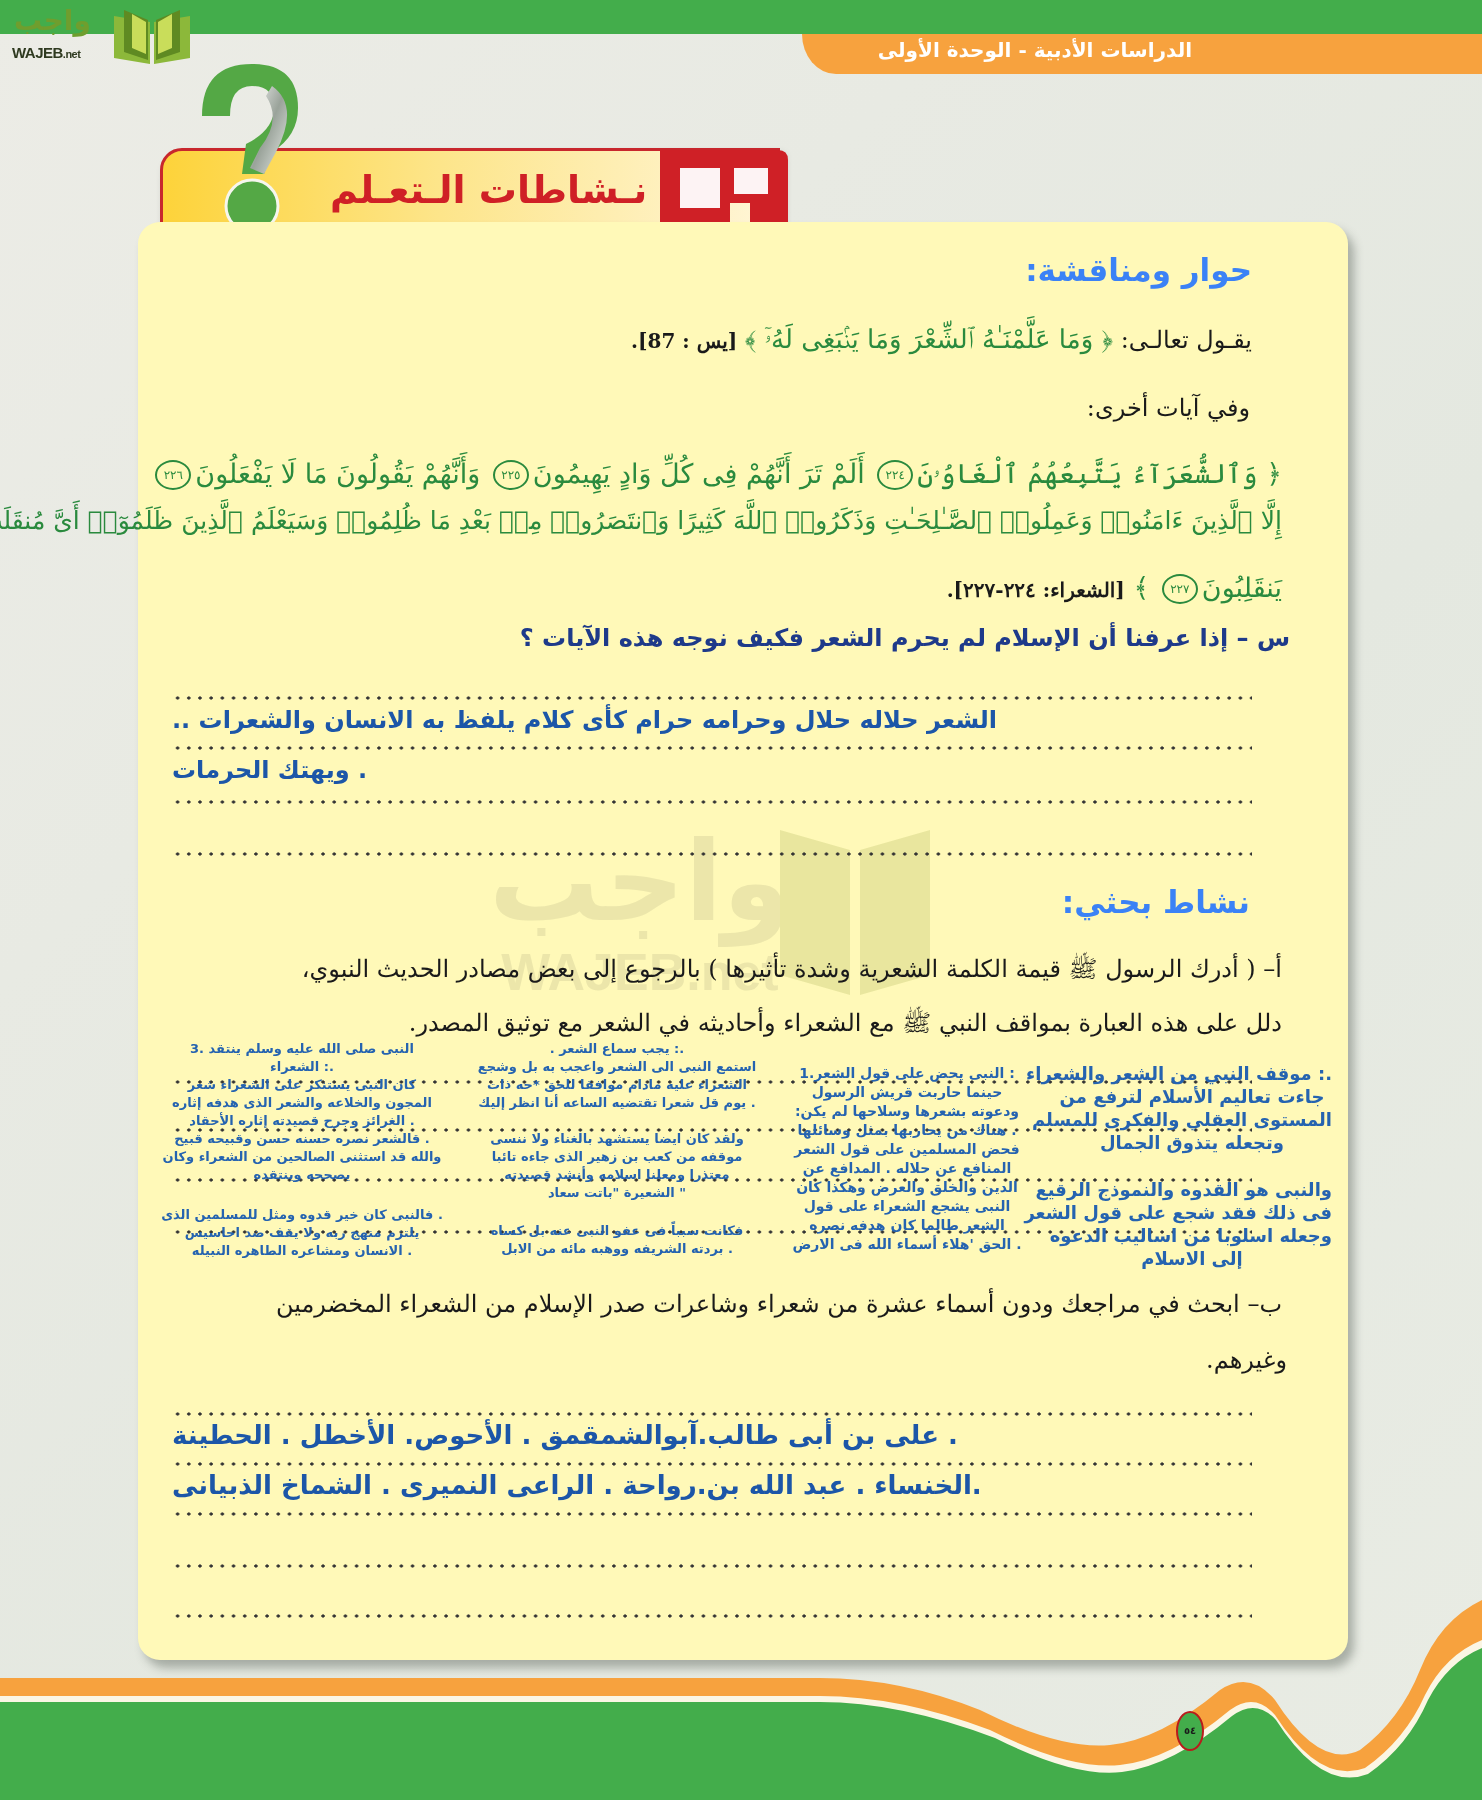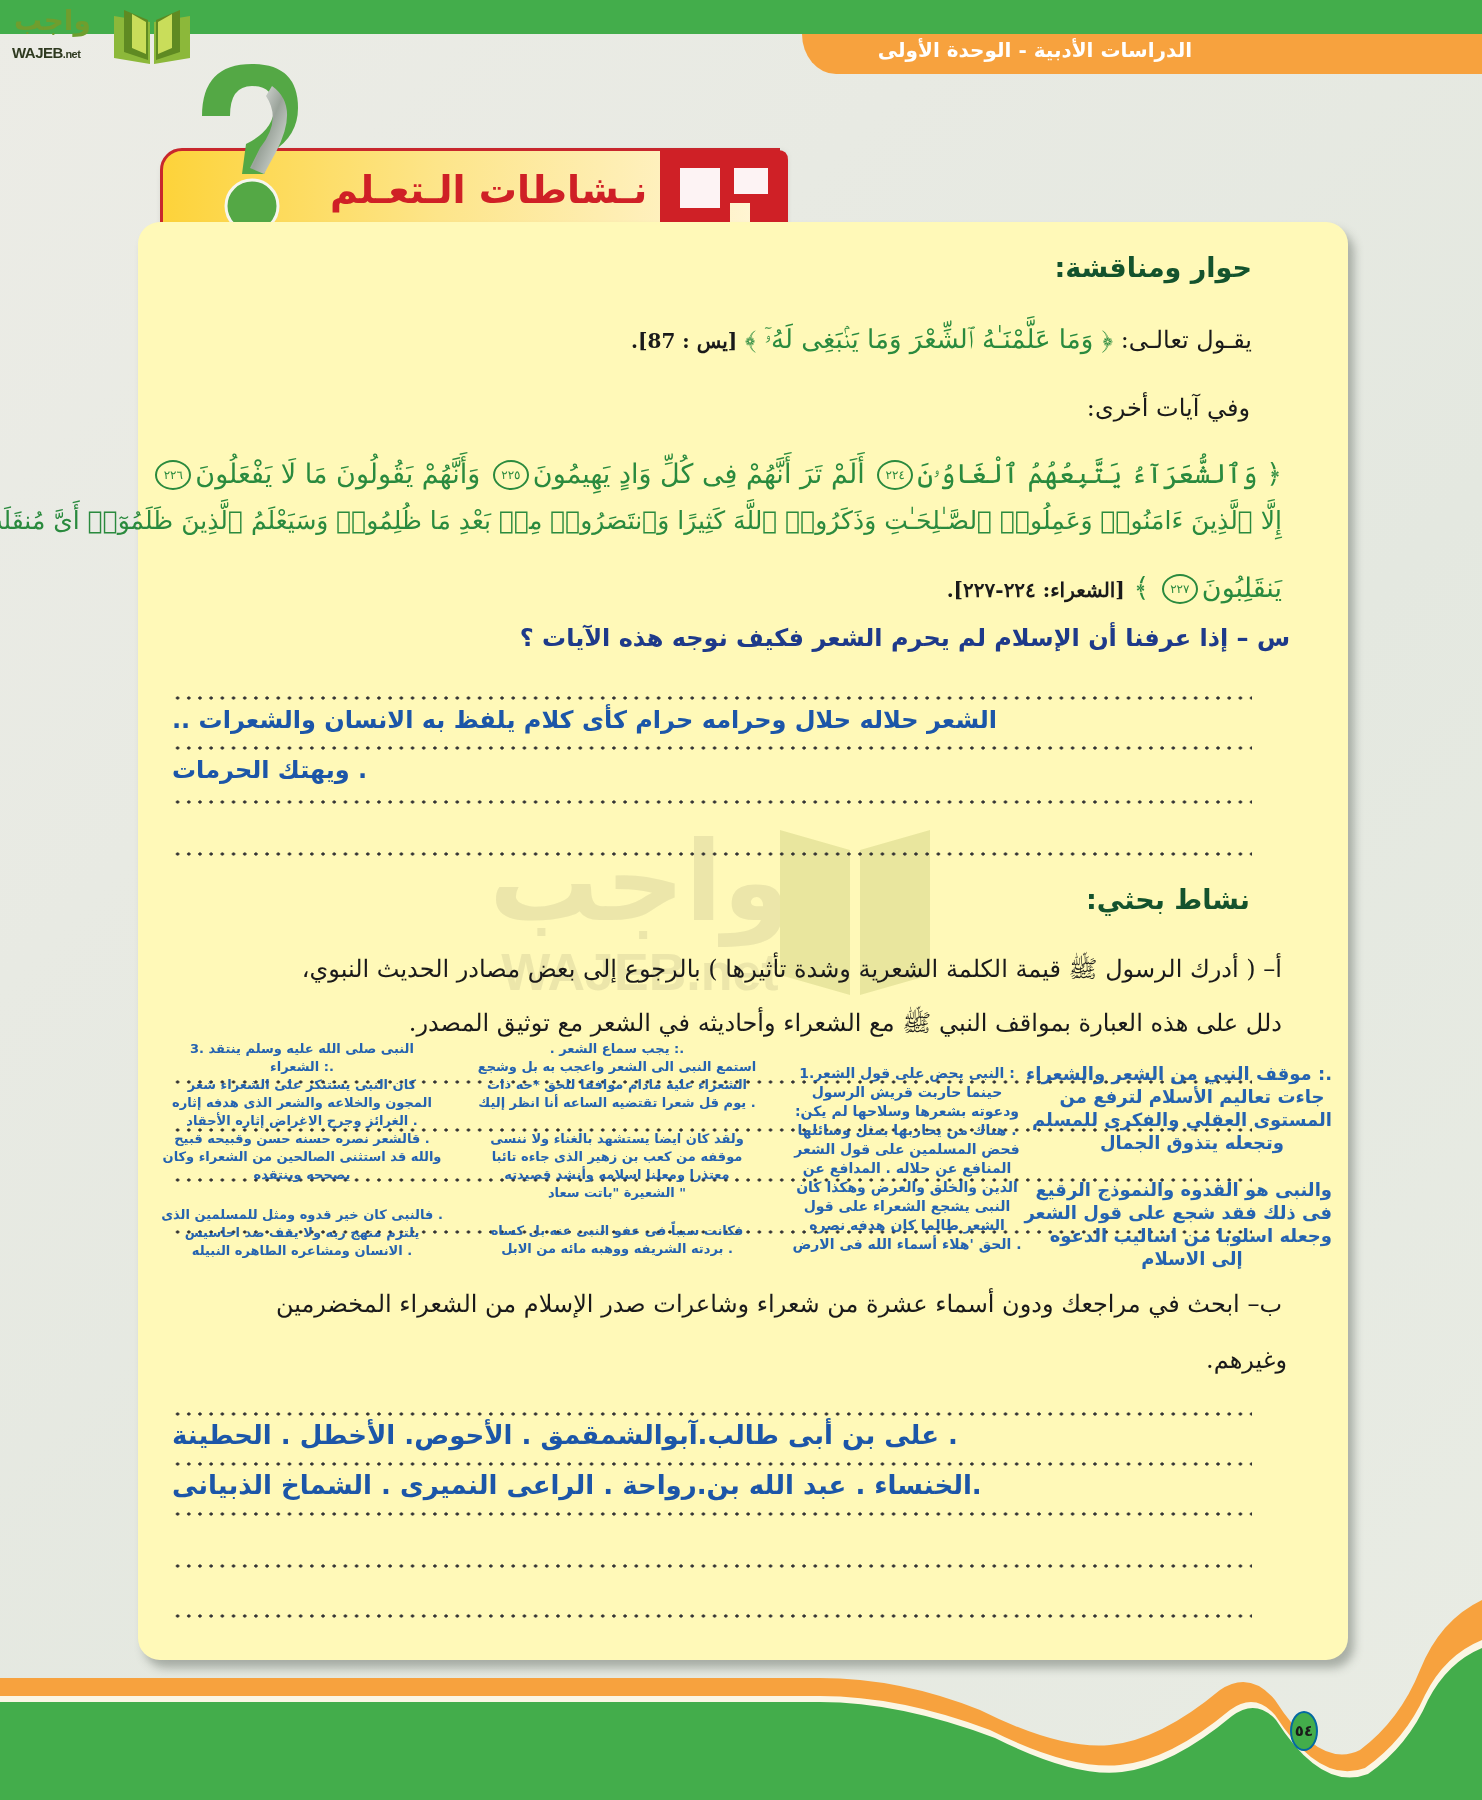--- a/index.html
+++ b/index.html
@@ -58,21 +58,21 @@
   .panel {
     position: absolute; left: 138px; top: 222px; width: 1210px; height: 1438px;
     background: #fff9b8;
     border-radius: 22px;
     box-shadow: 6px 8px 10px rgba(90,100,90,0.45);
   }
   .watermark { position: absolute; left: 490px; top: 810px; width: 520px; height: 190px; opacity: 0.55; }
 
   .sec-title {
     position: absolute; font-family: "DejaVu Sans", sans-serif; font-weight: bold;
-    color: #14532d; font-size: 27px; direction: rtl; white-space: nowrap;
+    color: #3b82f6; font-size: 31px; direction: rtl; white-space: nowrap;
   }
   .body-text {
     position: absolute; direction: rtl; white-space: nowrap;
     font-family: "DejaVu Serif", serif; font-size: 24px; color: #1a1a1a;
   }
   .quran {
     position: absolute; direction: rtl; white-space: nowrap;
     font-family: "DejaVu Serif", serif; font-size: 27px; color: #2a8a3e;
   }
   .ref { font-size: 20px; color: #1a1a1a; font-weight: bold; }
@@ -96,23 +96,23 @@
   }
   .note-col {
     position: absolute; direction: rtl; text-align: center;
     font-family: "DejaVu Sans", sans-serif; font-weight: bold; color: #2563b0;
   }
   .note-col p { white-space: nowrap; }
 
   
   .bottom-svg { position: absolute; left: 0; top: 1600px; width: 1482px; height: 200px; }
   .page-num {
-    position: absolute; left: 1290px; top: 1711px; width: 28px; height: 40px;
-    border: 2px solid #0369a1; border-radius: 50%; text-align: center; line-height: 36px;
-    font-family: "DejaVu Sans", sans-serif; font-size: 15px; font-weight: bold; color: #1a1a1a;
+    position: absolute; left: 1176px; top: 1711px; width: 28px; height: 40px;
+    border: 2px solid #b91c1c; border-radius: 50%; text-align: center; line-height: 36px;
+    font-family: "DejaVu Sans", sans-serif; font-size: 10px; font-weight: bold; color: #1a1a1a;
     background: #43ad4b;
   }
 </style>
 </head>
 <body>
 
 <div class="top-green"></div>
 <div class="top-orange"></div>
 <div class="unit-title">الدراسات الأدبية - الوحدة الأولى</div>
 
@@ -236,21 +236,21 @@
   <div style="height:20px"></div>
   <p>فكانت سبباً فى عفو النبى عنه بل كساه</p>
   <p>. بردته الشريفه ووهبه مائه من الابل</p>
 </div>
 
 <div class="note-col" style="right:1030px; top:1040px; width:300px; font-size:13px; line-height:18px;">
   <p>النبى صلى الله عليه وسلم ينتقد .3</p>
   <p>.: الشعراء</p>
   <p>كان النبى يستنكر على الشعراء شعر</p>
   <p>المجون والخلاعه والشعر الذى هدفه إثاره</p>
-  <p>. الغرائز وجرح الاغراض إثاره الأحقاد</p>
+  <p>. الغرائز وجرح قصيدته إثاره الأحقاد</p>
   <p>. قالشعر نصره حسنه حسن وقبيحه قبيح</p>
   <p>والله قد استثنى الصالحين من الشعراء وكان</p>
   <p>يصححه وينتقده</p>
   <div style="height:22px"></div>
   <p>. فالنبى كان خير قدوه ومثل للمسلمين الذى</p>
   <p>يلتزم منهج ربه ولا يقف ضد احاسيس</p>
   <p>. الانسان ومشاعره الطاهره النبيله</p>
 </div>
 
 <div class="body-text" style="right:200px; top:1290px;">ب–  ابحث في مراجعك ودون أسماء عشرة من شعراء وشاعرات صدر الإسلام من الشعراء المخضرمين</div>

